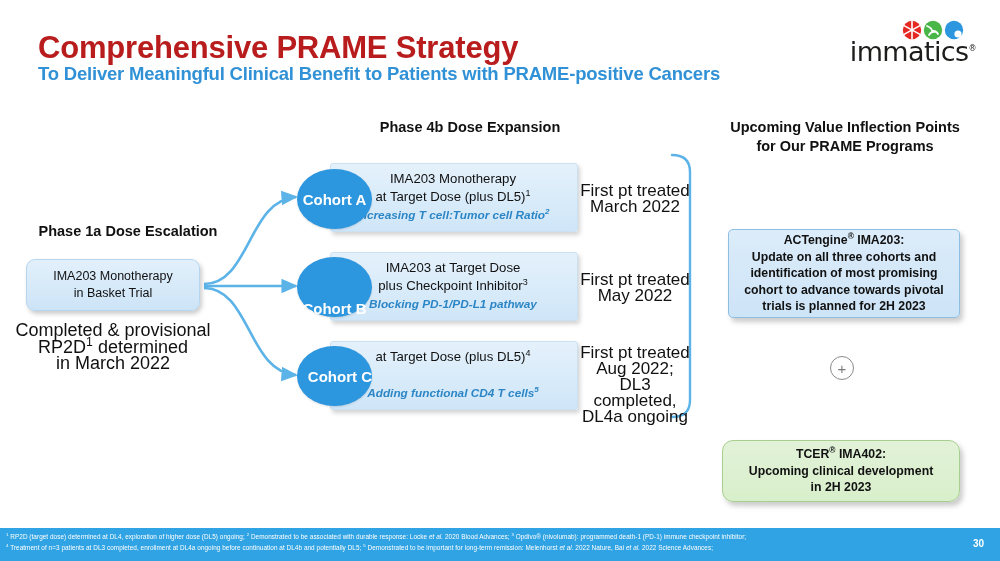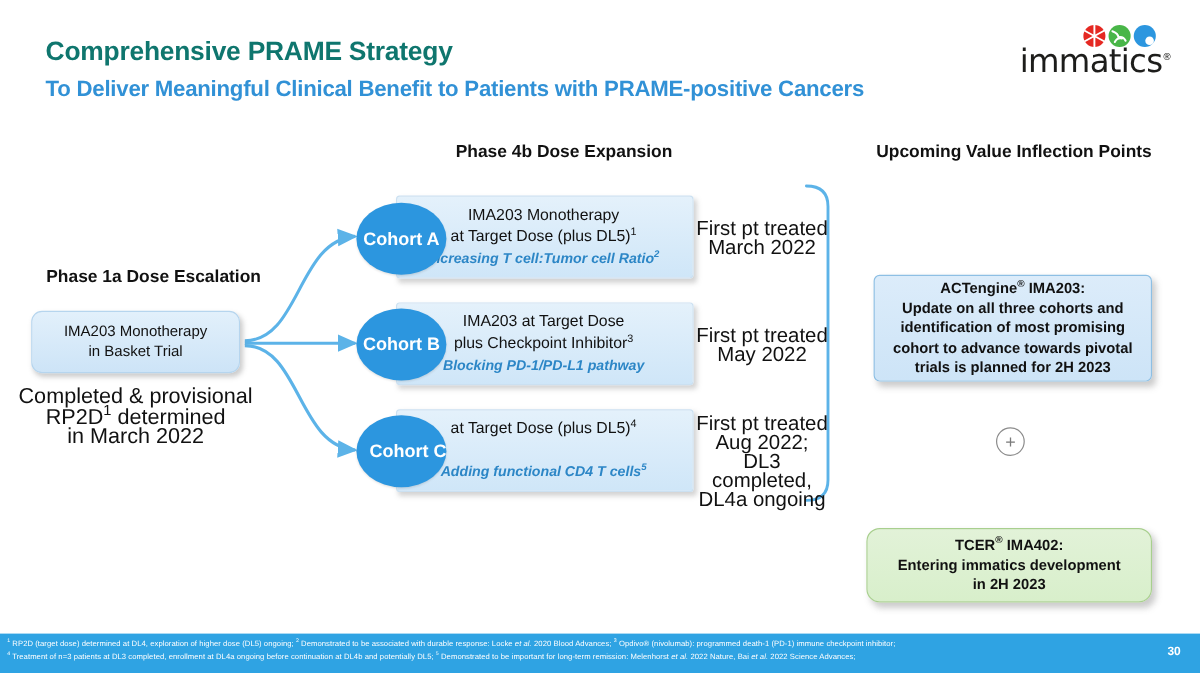--- a/index.html
+++ b/index.html
@@ -6,21 +6,21 @@
   body{
     width:1000px;height:561px;position:relative;overflow:hidden;
     font-family:"Liberation Sans","DejaVu Sans",sans-serif;
     color:#000;
   }
   .slide{position:absolute;inset:0;background:#ffffff;}
 
   
   .title{
     position:absolute;left:38px;top:30px;
-    font-size:22px;font-weight:700;color:#0f766e;letter-spacing:-0.2px;
+    font-size:31px;font-weight:700;color:#b91c1c;letter-spacing:-0.2px;
     white-space:nowrap;
   }
   .subtitle{
     position:absolute;left:38px;top:63px;
     font-size:18.5px;font-weight:700;color:#3191D6;letter-spacing:-0.2px;
     white-space:nowrap;
     text-align:center;
   }
 
   
@@ -144,20 +144,21 @@
       <circle cx="56" cy="14" r="3.6" fill="#fff"></circle>
     </svg>
     <div class="logo-word">
       <span>immatics</span><span class="logo-r">®</span>
     </div>
   </div>
 
   <div class="col-head" id="head-1b">Phase 4b Dose Expansion</div>
   <div class="col-head" id="head-vip">
     <div>Upcoming Value Inflection Points</div>
+    <div>for Our PRAME Programs</div>
   </div>
   <div class="col-head" id="head-1a">Phase 1a Dose Escalation</div>
 
   <svg class="overlay" viewBox="0 0 1000 561">
     <defs>
       <marker id="ah" markerWidth="7" markerHeight="7" refX="5.6" refY="3.2" orient="auto">
         <path d="M0,0.4 L6.4,3.2 L0,6 z" fill="#5CB3E8"></path>
       </marker>
     </defs>
 
@@ -199,21 +200,21 @@
   </div>
 
   <div class="cohort-box" style="left:330px;top:252px;width:246px;height:67px;"></div>
   <div class="cohort-main" style="top:259px;left:330px;width:246px;">
     <div>IMA203 at Target Dose</div>
     <div><span>plus Checkpoint Inhibitor</span><sup>3</sup></div>
   </div>
   <div class="cohort-sub" style="top:297px;left:330px;width:246px;">
     <span>Blocking PD-1/PD-L1 pathway</span><sup></sup>
   </div>
-  <div class="cohort-circle" style="left:297px;top:257px;width:75px;height:60px;">
+  <div class="cohort-circle" style="left:297px;top:257px;width:75px;height:60px;align-items:flex-end;">
     <span>Cohort B</span>
   </div>
   <div class="cohort-date" style="left:580px;top:272px;">
     <div>First pt treated</div>
     <div>May 2022</div>
   </div>
 
   <div class="cohort-box" style="left:330px;top:341px;width:246px;height:67px;"></div>
   <div class="cohort-main" style="top:348px;left:330px;width:246px;">
     <div><span>at Target Dose (plus DL5)</span><sup>4</sup></div>
@@ -241,21 +242,21 @@
     </div>
   </div>
 
   <div class="plus-icon">
     <span>+</span>
   </div>
 
   <div class="softbox" id="box-tcer">
     <div>
       <div><span>TCER</span><sup>®</sup><span> IMA402:</span></div>
-      <div>Entering immatics development</div>
+      <div>Upcoming clinical development</div>
       <div>in 2H 2023</div>
     </div>
   </div>
 
   <div class="footer">
     <div class="footnote">
       <div><sup>1</sup><span> RP2D (target dose) determined at DL4, exploration of higher dose (DL5) ongoing; </span><sup>2</sup><span> Demonstrated to be associated with durable response: Locke </span><i>et al.</i><span> 2020 Blood Advances; </span><sup>3</sup><span> Opdivo® (nivolumab): programmed death-1 (PD-1) immune checkpoint inhibitor;</span></div>
       <div><sup>4</sup><span> Treatment of n=3 patients at DL3 completed, enrollment at DL4a ongoing before continuation at DL4b and potentially DL5; </span><sup>5</sup><span> Demonstrated to be important for long-term remission: Melenhorst </span><i>et al.</i><span> 2022 Nature, Bai </span><i>et al.</i><span> 2022 Science Advances;</span></div>
     </div>
     <div class="pagenum">30</div>

